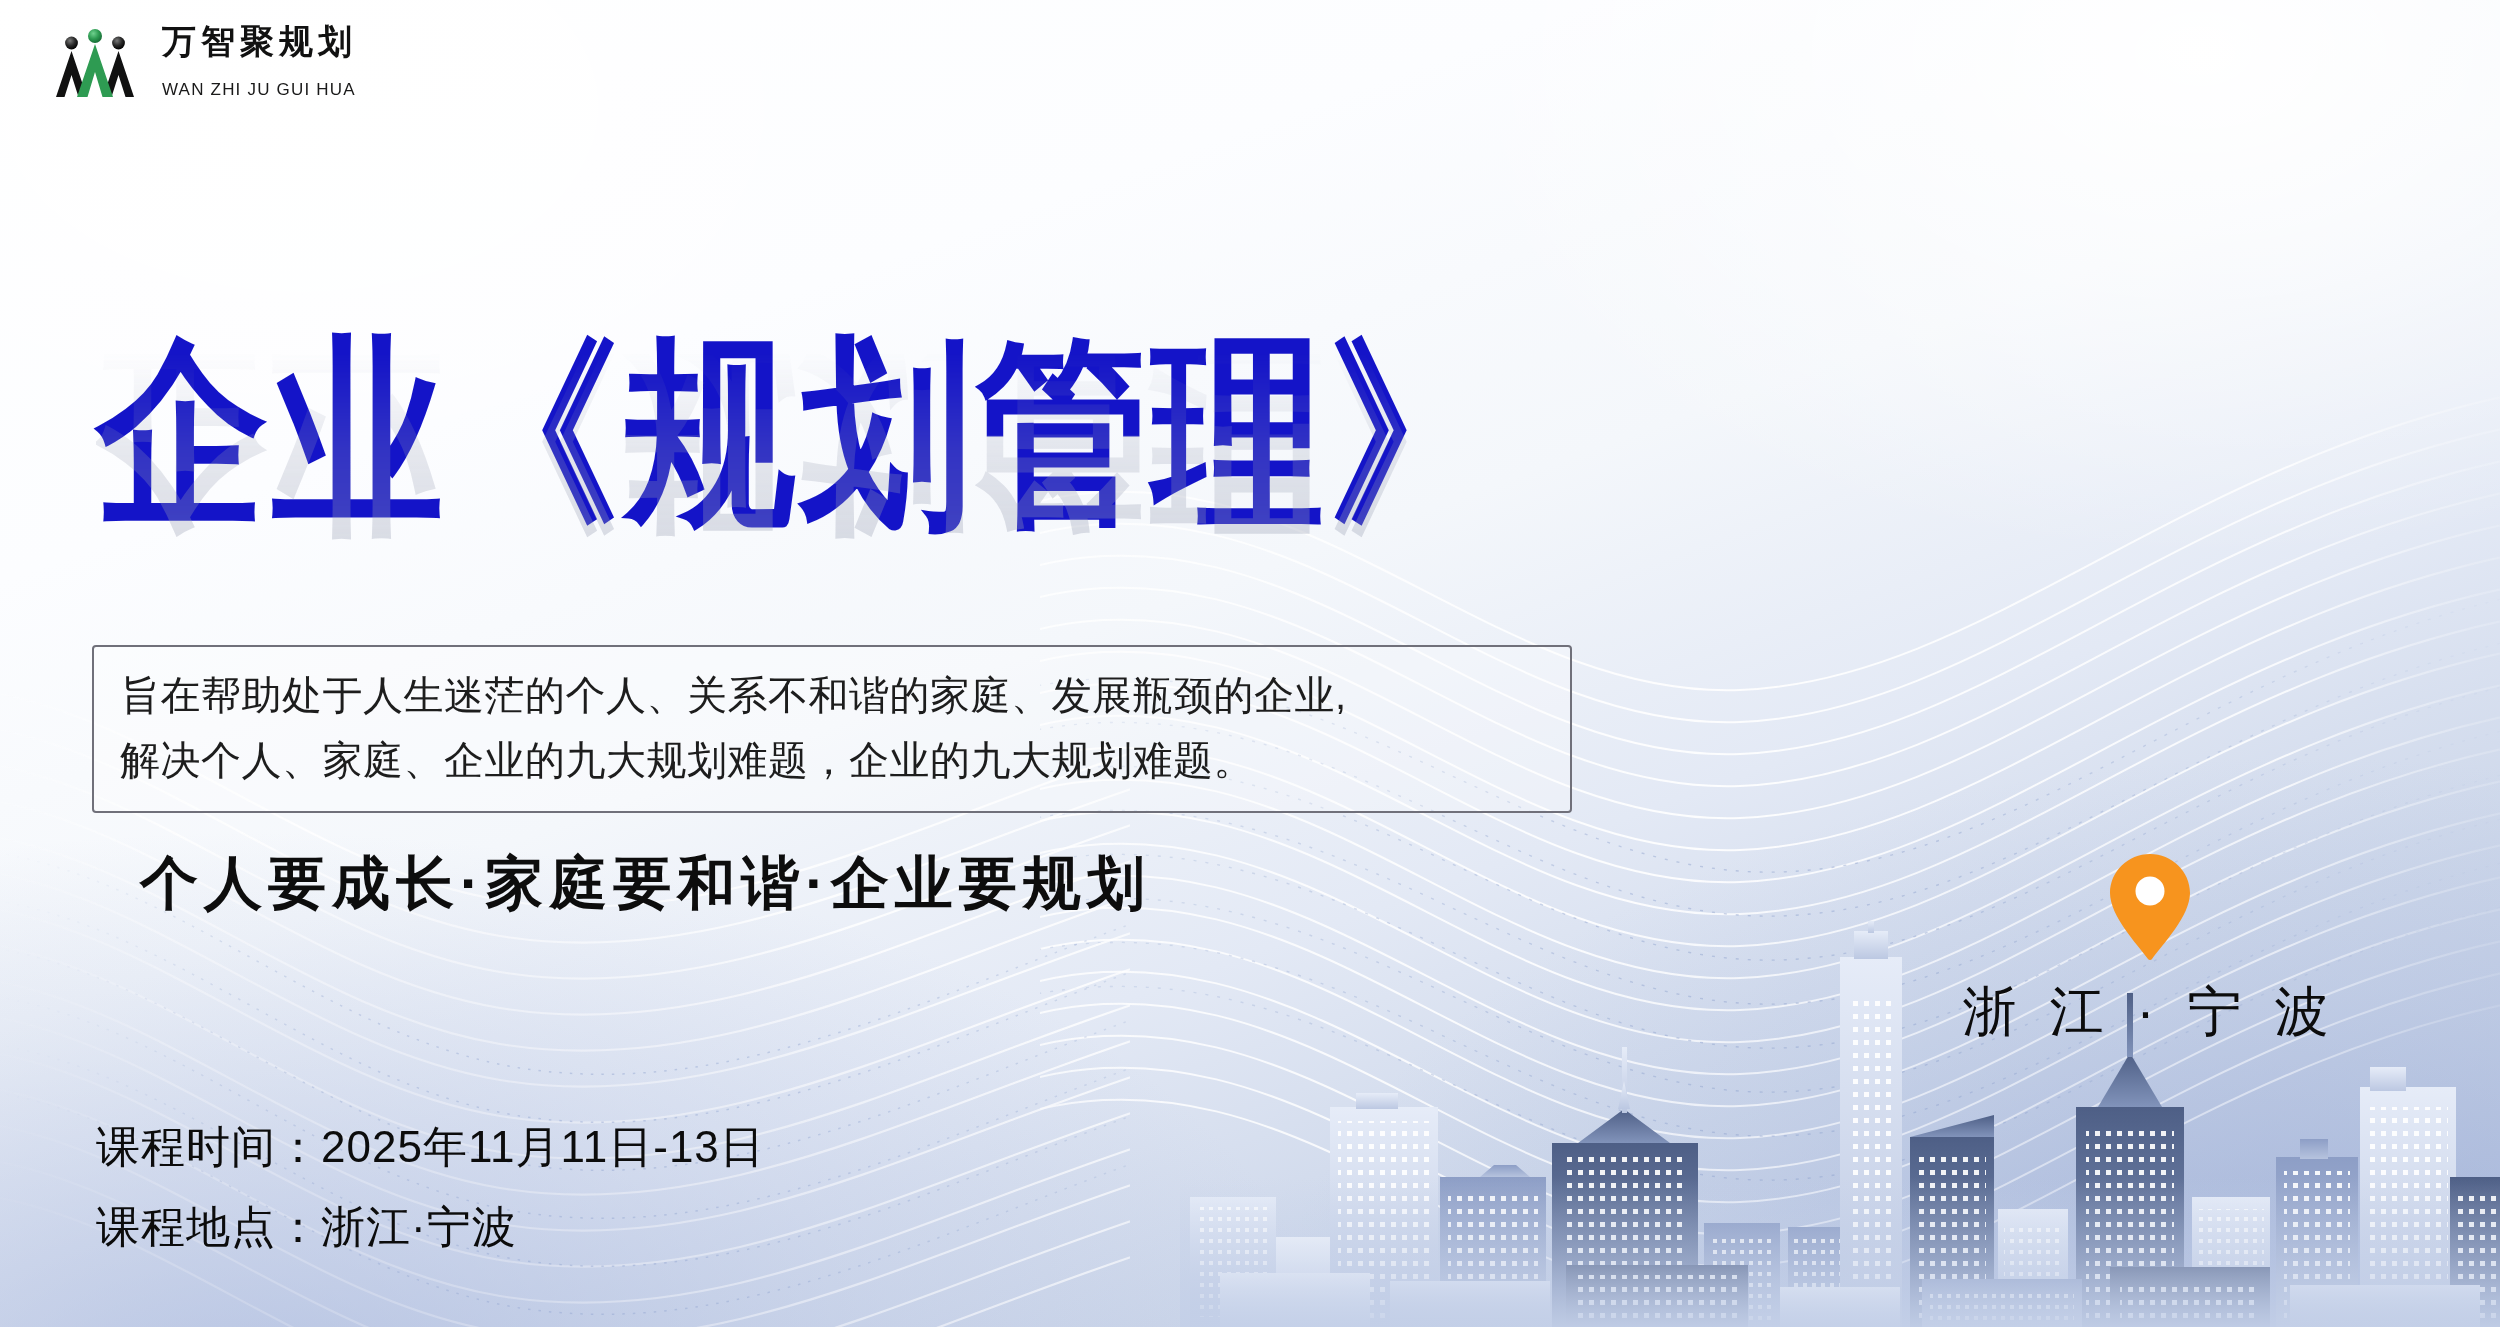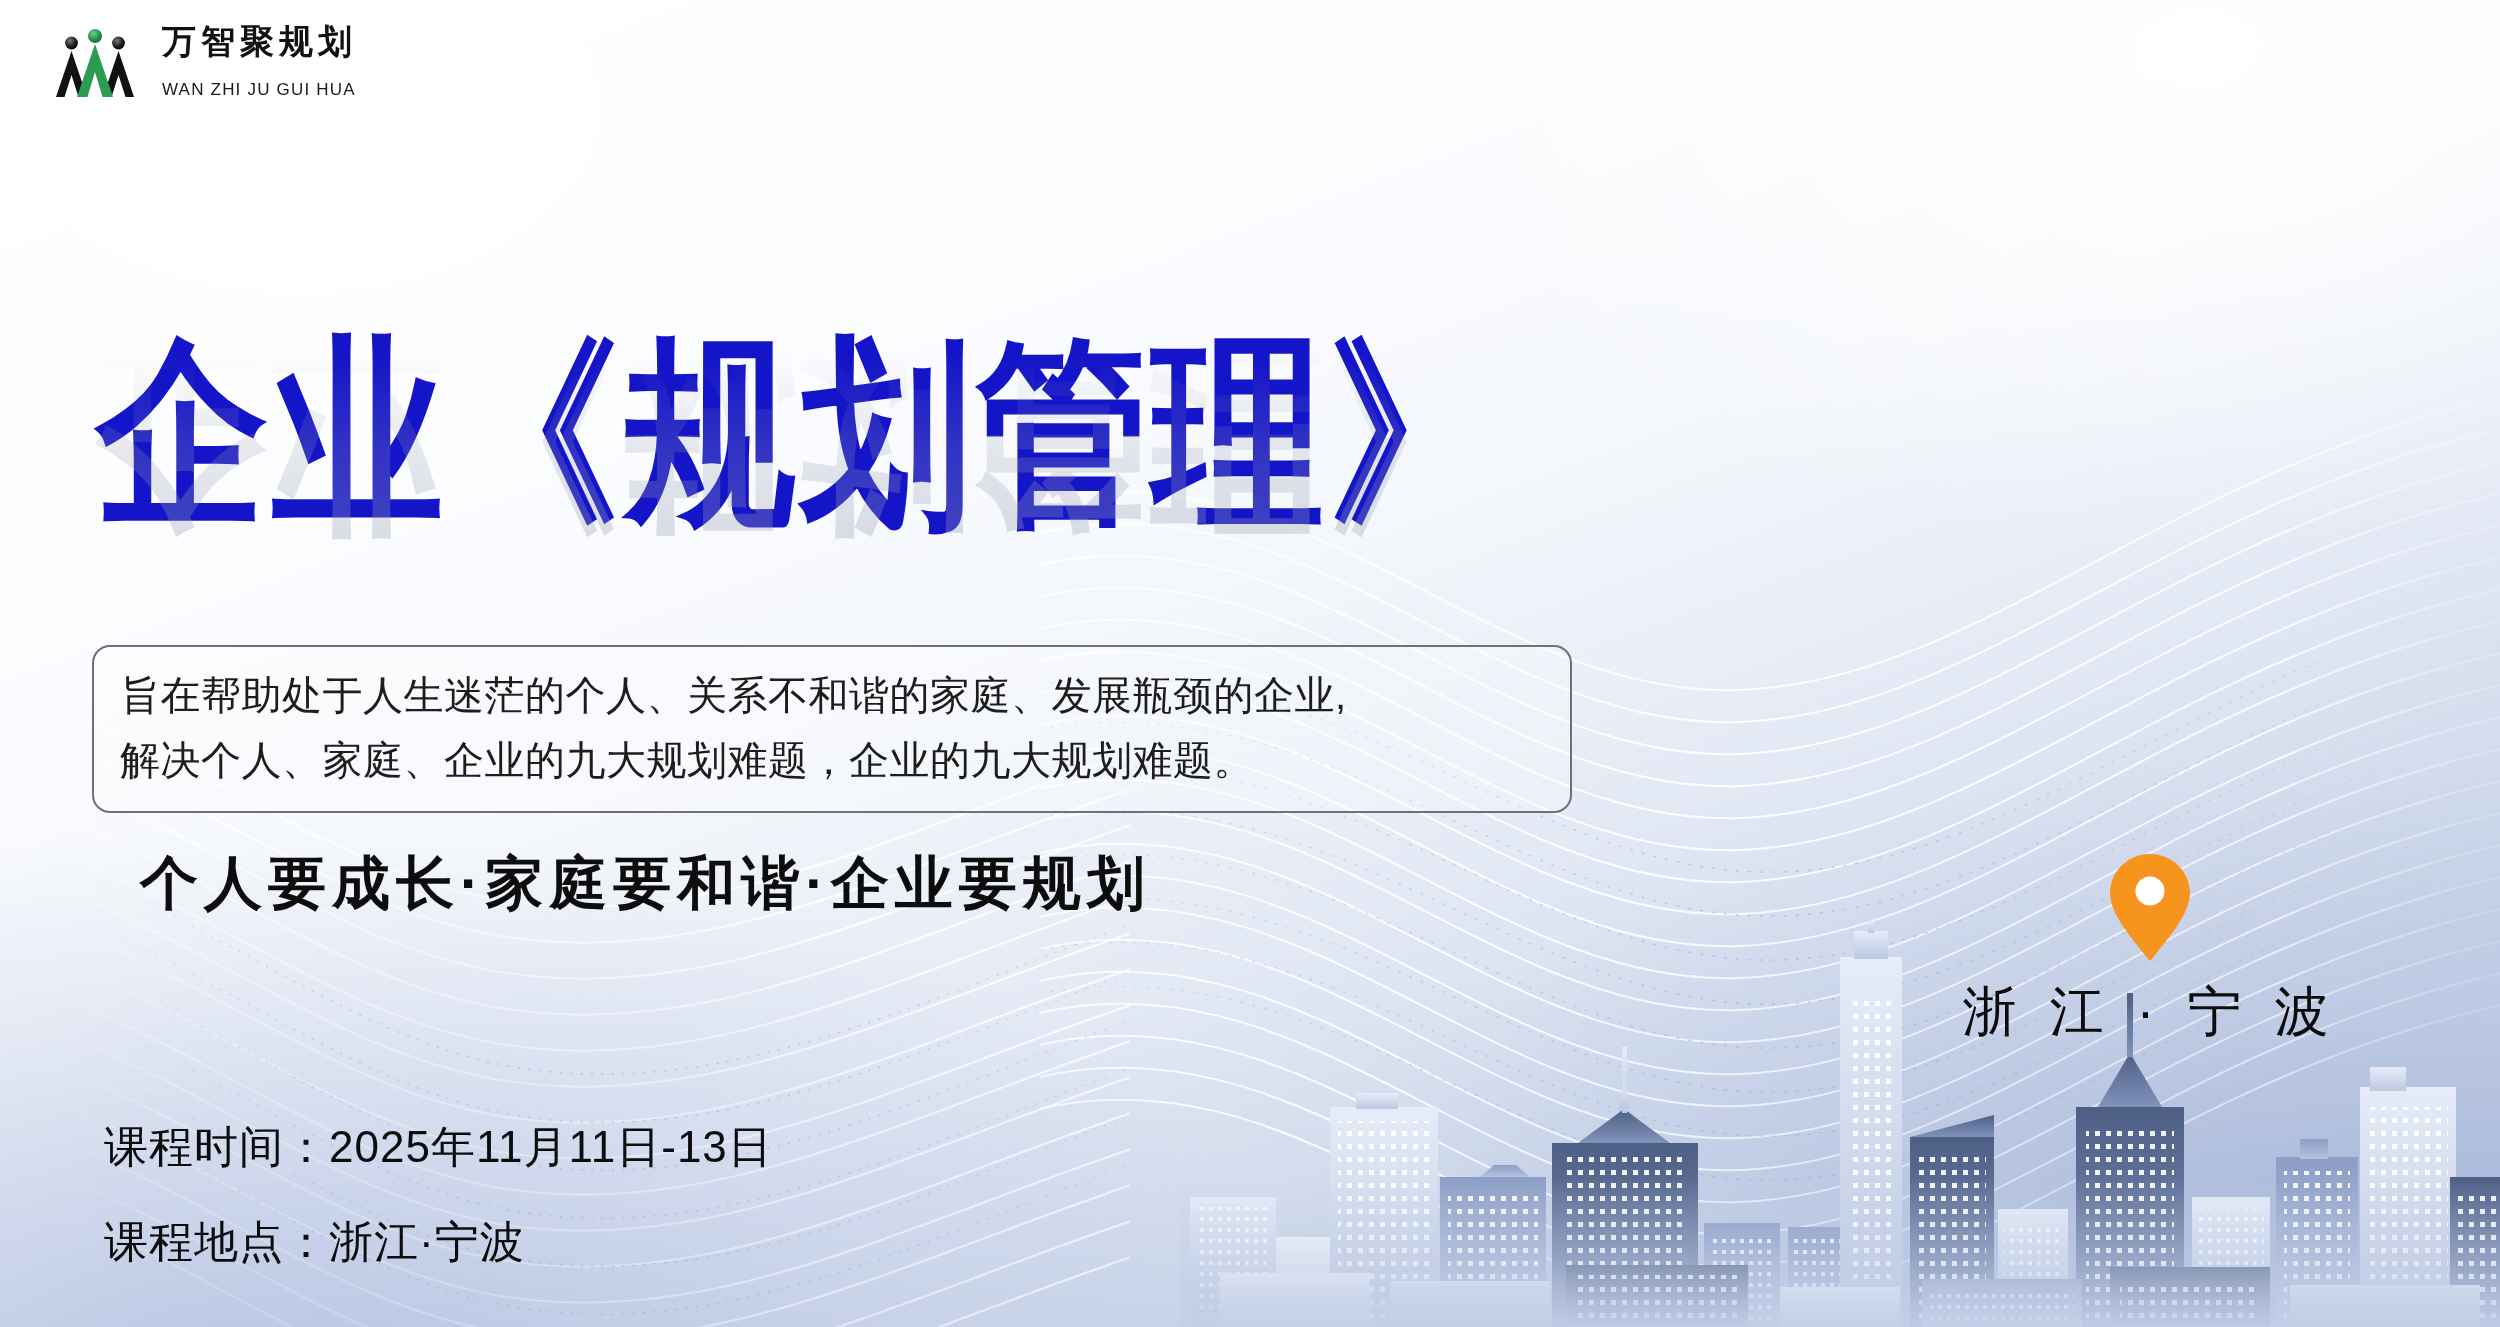--- a/index.html
+++ b/index.html
@@ -59,40 +59,40 @@
     letter-spacing:4px; line-height:1.02; white-space:nowrap;
     transform:scaleY(-1.18); transform-origin:left top;
     -webkit-mask-image:linear-gradient(to top, rgba(0,0,0,0) 8%, rgba(0,0,0,0.30) 55%, rgba(0,0,0,0.46) 100%);
     mask-image:linear-gradient(to top, rgba(0,0,0,0) 8%, rgba(0,0,0,0.30) 55%, rgba(0,0,0,0.46) 100%);
     opacity:.75;
   }
 
   
   .desc-box {
     position:absolute; left:92px; top:645px; width:1480px; min-height:148px;
-    border:2.5px solid #70707a; border-radius:18px;
+    border:2.5px solid #70707a; border-radius:4px;
     background:rgba(255,255,255,0.28);
     padding:16px 24px 18px 26px;
     display:flex; flex-direction:column; justify-content:center;
   }
   .desc-line {
     font-family:"Liberation Sans","DejaVu Sans",sans-serif;
     font-size:40px; color:#1d1d1d; line-height:1.62; letter-spacing:.5px; white-space:nowrap;
   }
 
   
   .slogan {
     position:absolute; left:140px; top:845px;
     font-family:"Liberation Sans","DejaVu Sans",sans-serif;
     font-size:58px; font-weight:700; color:#0d0d0d;
     letter-spacing:6px; white-space:nowrap;
   }
 
   
-  .meta { position:absolute; left:96px; top:1118px; display:flex; flex-direction:column; gap:36px;margin-left:8px; }
+  .meta { position:absolute; left:96px; top:1118px; display:flex; flex-direction:column; gap:21px; }
   .meta-line {
     font-family:"Liberation Sans","DejaVu Sans",sans-serif;
     font-size:44px; font-weight:400; color:#0c0c0c; letter-spacing:1px; white-space:nowrap;
   }
 
   
   .location { position:absolute; left:1950px; top:852px; width:400px; text-align:center; }
   .pin { display:block; margin:0 auto; width:86px; height:110px; }
   .location-label {
     margin-top:14px;

